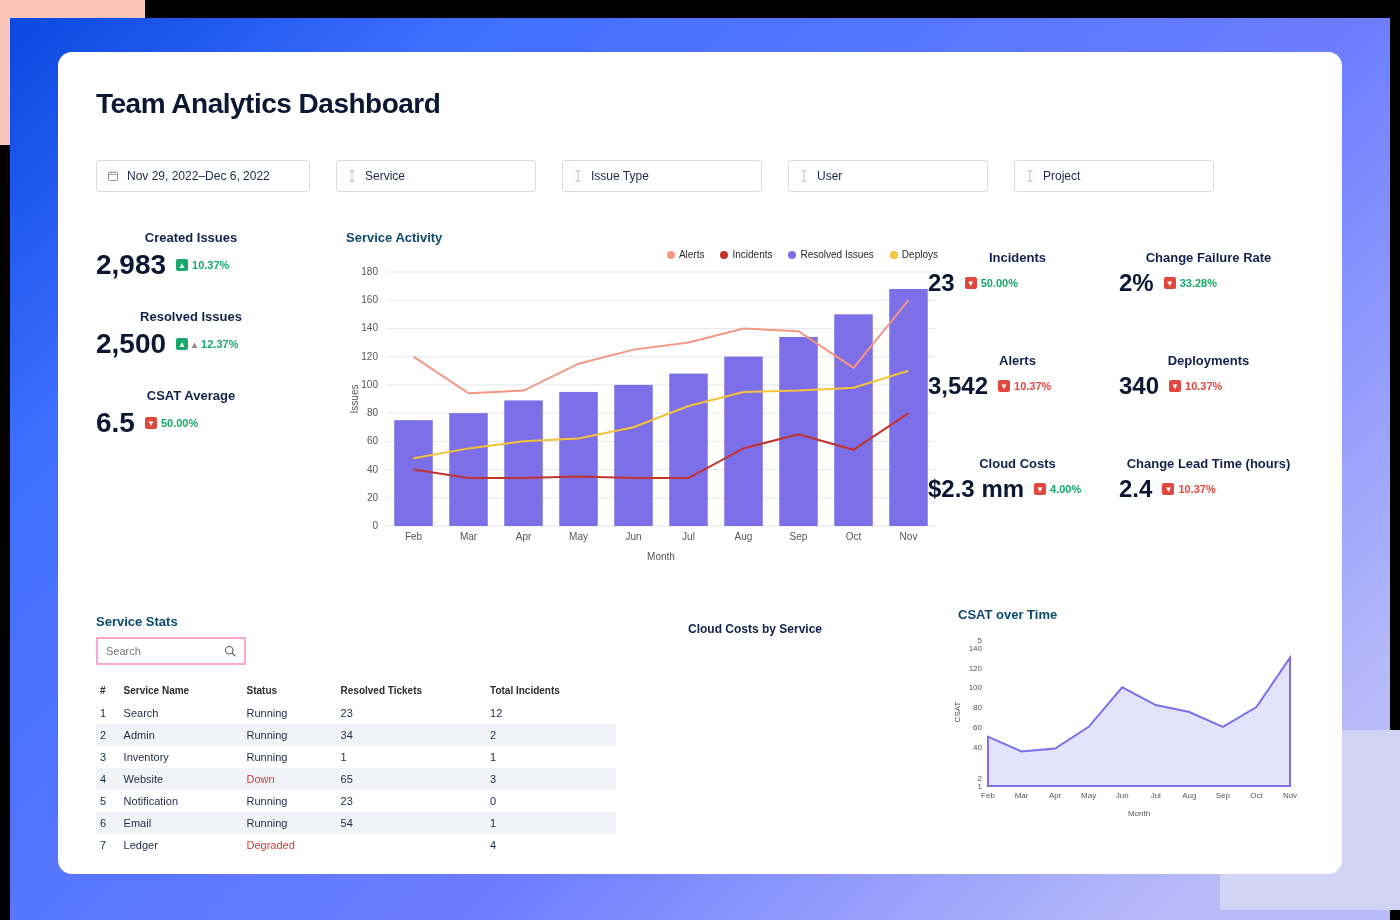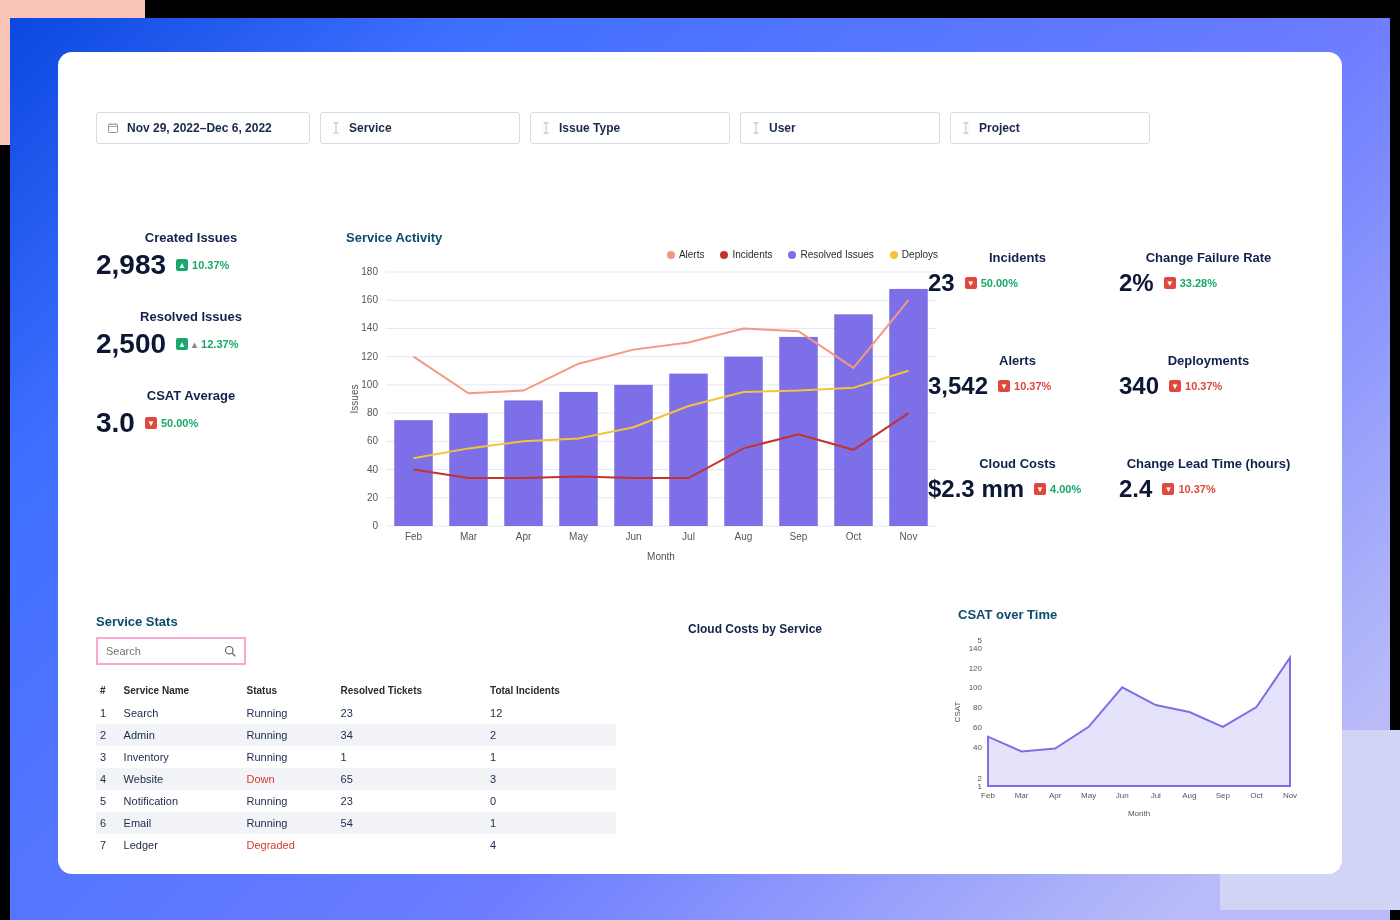--- a/index.html
+++ b/index.html
@@ -2,21 +2,21 @@
 <html><head>
 <meta charset="utf-8">
 <style>
   *{box-sizing:border-box;margin:0;padding:0;font-family:-apple-system,BlinkMacSystemFont,"Segoe UI",Helvetica,Arial,sans-serif;}
   body{width:1400px;height:920px;background:#000;position:relative;overflow:hidden;}
   .bg{position:absolute;inset:18px 10px 0 10px;background:linear-gradient(135deg,#0a48e0 0%,#3f6fff 20%,#6d7dff 60%,#b8bbf8 90%);}
   .deco-pink{position:absolute;left:0;top:0;width:145px;height:145px;background:#f9c5b8;}
   .deco-lav{position:absolute;right:0;bottom:10px;width:180px;height:180px;background:#d2d4f5;}
   .card{position:absolute;left:58px;top:52px;right:58px;bottom:46px;background:#fff;border-radius:14px;padding:36px 38px 28px 38px;overflow:hidden;}
   h1{font-size:28px;font-weight:800;color:#0b1733;letter-spacing:-.5px;}
-  .filters{display:flex;gap:10px;margin-top:24px;font-weight:bold;}
+  .filters{display:flex;gap:26px;margin-top:40px;}
   .filt{height:32px;border:1px solid #d8dce5;border-radius:3px;display:flex;align-items:center;padding:0 10px;font-size:12px;color:#1a2a4a;gap:8px;}
   .filt.icon svg,.filt .ic{width:12px;height:12px;}
   .cursor-ic{width:10px;height:12px;opacity:.45;}
   .w-date{width:214px;}
   .w-sm{width:200px;}
   .metrics-col{position:absolute;left:38px;top:178px;width:190px;}
   .metric{margin-bottom:28px;text-align:center;}
   .m-label{font-size:13px;color:#10224c;font-weight:600;margin-bottom:4px;}
   .m-row{display:flex;align-items:center;gap:10px;}
   .m-val{font-size:28px;font-weight:800;color:#0b1733;}
@@ -56,20 +56,21 @@
 </style>
 </head>
 <body>
 
 <div class="deco-pink"></div>
 <div class="bg"></div>
 <div class="deco-lav"></div>
 
 <div class="card">
 
+  <h1>Team Analytics Dashboard</h1>
 
   <div class="filters">
     <div class="filt w-date">
       <svg class="ic" viewBox="0 0 16 16">
           <rect x="2" y="3" width="12" height="11" rx="1" fill="none" stroke="#888" stroke-width="1.2"></rect>
           <line x1="2" y1="6" x2="14" y2="6" stroke="#888"></line>
           <line x1="5" y1="1.5" x2="5" y2="4" stroke="#888"></line>
           <line x1="11" y1="1.5" x2="11" y2="4" stroke="#888"></line>
         </svg>
       <span>Nov 29, 2022–Dec 6, 2022</span>
@@ -126,21 +127,21 @@
         <div class="badge">
             <span class="sq green">▲</span>
             <span style="color:#888;font-size:10px">▴</span>
             <span class="pct green">12.37%</span>
           </div>
       </div>
     </div>
     <div class="metric">
       <div class="m-label">CSAT Average</div>
       <div class="m-row">
-        <div class="m-val">3.0</div>
+        <div class="m-val">6.5</div>
         <div class="badge">
             <span class="sq red">▼</span>
             <span class="pct green">50.00%</span>
           </div>
       </div>
     </div>
   </div>
 
   <div class="chart-wrap">
     <div class="chart-title">Service Activity</div>

